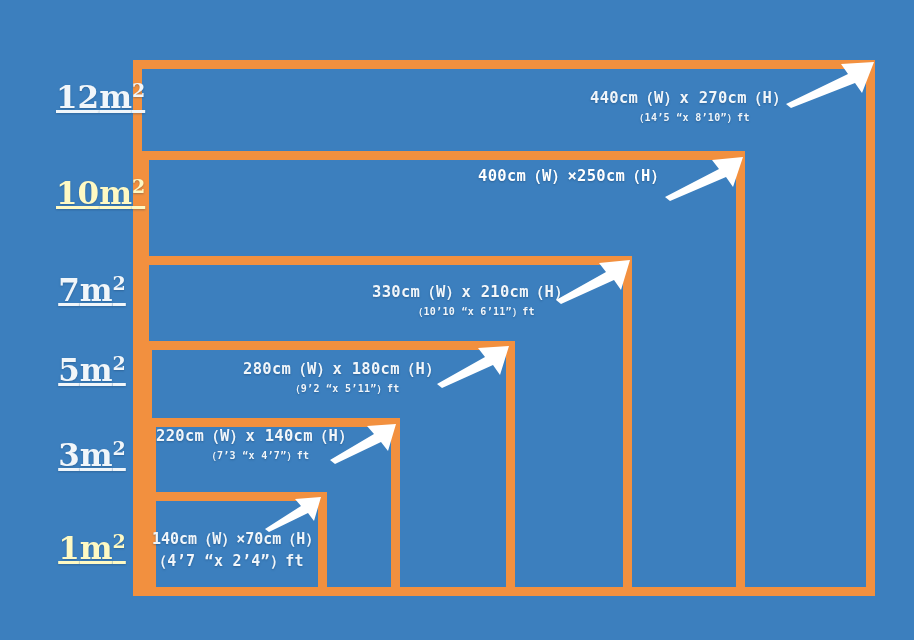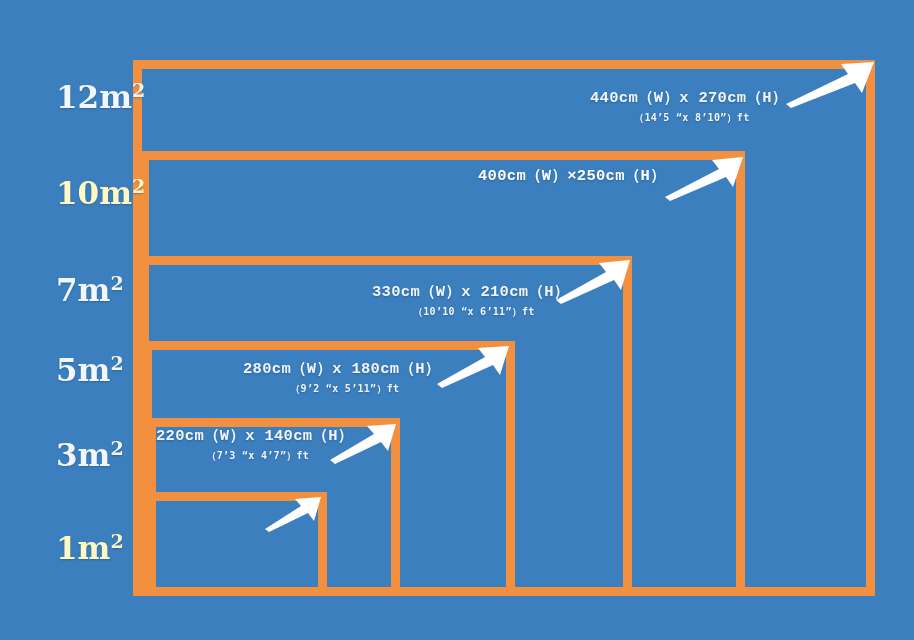--- a/index.html
+++ b/index.html
@@ -27,43 +27,43 @@
 
   
   .area-label {
     position: absolute;
     color: #e8eef5;
     font-family: "DejaVu Serif", "Liberation Serif", serif;
     font-size: 31px;
     font-weight: 700;
     letter-spacing: 0px;
     white-space: nowrap;
-    text-align: left;
+    text-align: center;
     line-height: 1;
     text-shadow: 0 1px 2px rgba(20,55,95,.35);
+    text-decoration: underline;
   }
   .area-label .sup {
     font-size: 19px;
     vertical-align: super;
     line-height: 0;
   }
 
   
   .dim-callout {
     position: absolute;
     color: #f1f6fa;
     white-space: nowrap;
     line-height: 1.55;
     text-shadow: 0 1px 2px rgba(20,55,95,.40);
   }
   .dim-cm {
     font-size: 15.5px;
     font-weight: 700;
     letter-spacing: .3px;
-    font-family: Liberation Mono, monospace;
   }
   .dim-ft {
     font-size: 10px;
     font-weight: 700;
     letter-spacing: .3px;
     text-align: center;
     padding-left: 6px;
   }
   .dim-callout.compact { line-height: 1.45; }
   .dim-callout.compact .dim-cm { font-size: 15px; letter-spacing: 0; }
@@ -134,20 +134,24 @@
   <div class="dim-callout" style="left: 243px; top: 357px; color: rgb(241, 246, 250);">
     <div class="dim-cm">280cm（W）x 180cm（H）</div>
     <div class="dim-ft">（9’2 “x 5’11”）ft</div>
   </div>
 
   <div class="dim-callout" style="left: 156px; top: 424px; color: rgb(241, 246, 250);">
     <div class="dim-cm">220cm（W）x 140cm（H）</div>
     <div class="dim-ft">（7’3 “x 4’7”）ft</div>
   </div>
 
+  <div class="dim-callout compact" style="left: 152px; top: 529px; color: rgb(241, 246, 250);">
+    <div class="dim-cm">140cm（W）×70cm（H）</div>
+    <div class="dim-ft">（4’7 “x 2’4”）ft</div>
+  </div>
 
   <div class="arrow" style="left:786px; top:60px; width:90px; height:48px;">
     <svg width="90" height="48" viewBox="0 0 90 48">
       <polygon points="0,44 62,14 55,4 88,2 76,33 69,23 5,48" fill="#ffffff"></polygon>
     </svg>
   </div>
 
   <div class="arrow" style="left:665px; top:155px; width:80px; height:46px;">
     <svg width="80" height="46" viewBox="0 0 80 46">
       <polygon points="0,42 54,14 47,5 78,2 68,32 61,22 5,46" fill="#ffffff"></polygon>

